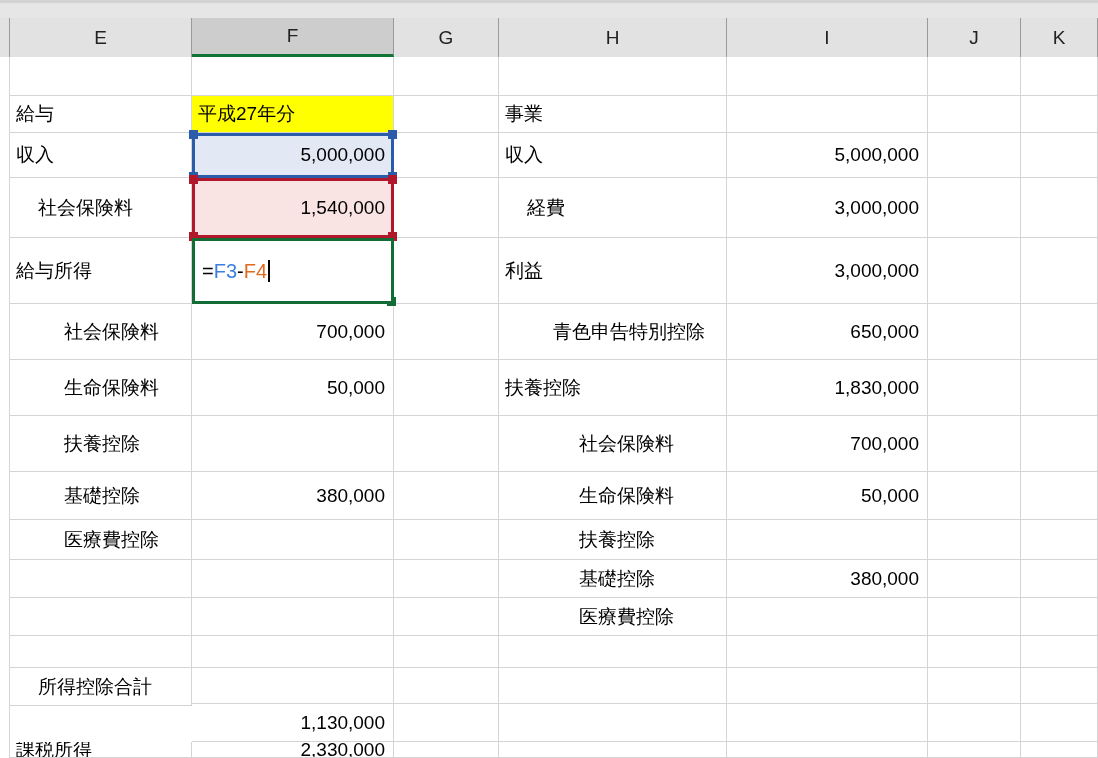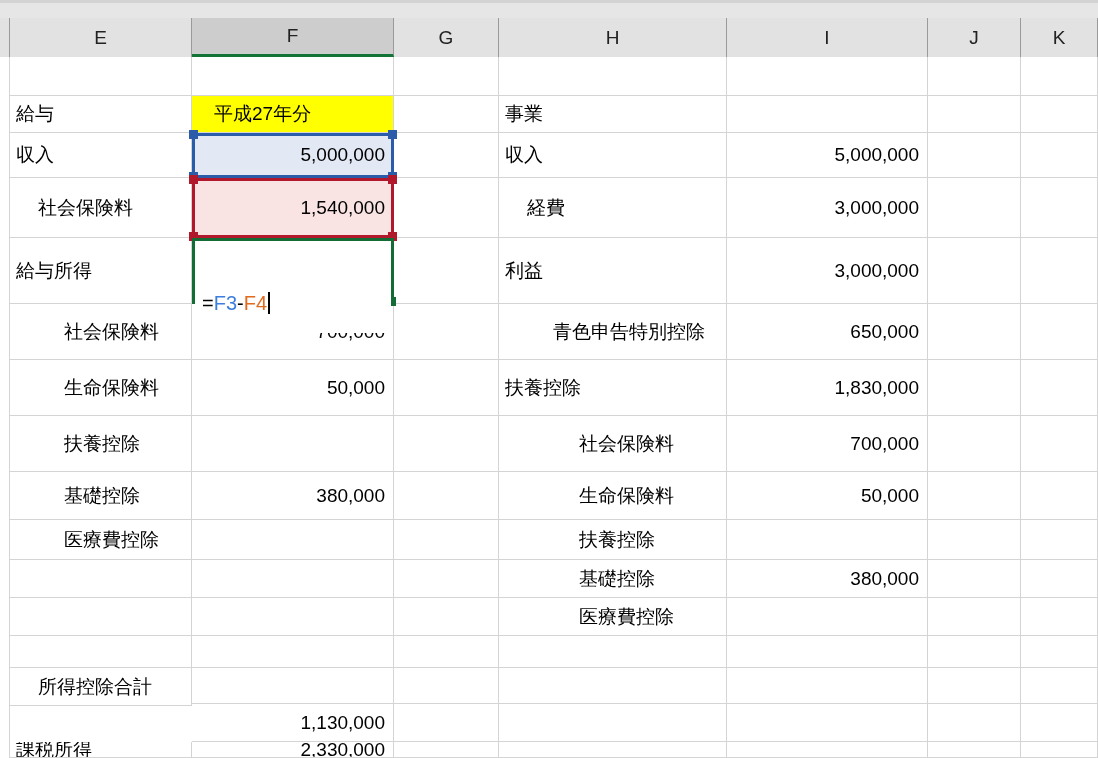--- a/index.html
+++ b/index.html
@@ -16,21 +16,21 @@
           display:flex;align-items:center;justify-content:center;
           font-size:19px;color:#222;}
   .colhdr.sel{background:#cdcdcd;border-bottom:3px solid #127436;}
 
   
   .cell{position:absolute;box-sizing:border-box;
         border-right:1px solid #d4d4d4;border-bottom:1px solid #d4d4d4;
         background:#fff;overflow:hidden;}
   .cell .txt{position:absolute;left:6px;right:8px;top:50%;transform:translateY(-50%);
              font-size:19px;color:#000;line-height:1.15;white-space:nowrap;}
-  .cell.right .txt{text-align:right;margin-left:16px;}
+  .cell.right .txt{text-align:right;}
   .cell.indent1 .txt{left:28px;}
   .cell.indent2 .txt{left:54px;}
   .cell.indent3 .txt{left:80px;}
 
   
   .leftrail{position:absolute;left:0;top:57px;width:10px;height:701px;
             background:#fff;border-right:1px solid #d4d4d4;box-sizing:border-box;}
   .leftrail-hdr{position:absolute;left:0;top:18px;width:10px;height:39px;
                 background:#e2e2e2;border-right:1px solid #9a9a9a;box-sizing:border-box;}
 
@@ -443,19 +443,19 @@
   <div id="box-red" class="traceBox red" style="left: 192px; top: 178px; width: 202px; height: 60px;">
     <i class="handle red" style="left:-6px;top:-6px;"></i>
     <i class="handle red" style="right:-6px;top:-6px;"></i>
     <i class="handle red" style="left:-6px;bottom:-6px;"></i>
     <i class="handle red" style="right:-6px;bottom:-6px;"></i>
   </div>
 
   <div id="box-edit" class="traceBox green" style="left: 192px; top: 238px; width: 202px; height: 66px;">
     <i class="handle green" style="right:-5px;bottom:-5px;"></i>
   </div>
-  <div id="edit-cell" class="editcell" style="left: 195px; top: 241px; width: 196px; height: 60px; margin-top: 32px;">
+  <div id="edit-cell" class="editcell" style="left: 195px; top: 241px; width: 196px; height: 60px;">
     <div class="formula">
       <span class="eq">=</span><span class="r1">F3</span><span class="op">-</span><span class="r2">F4</span><i class="caret"></i>
     </div>
   </div>
 
 </div>
 
 </body></html>

